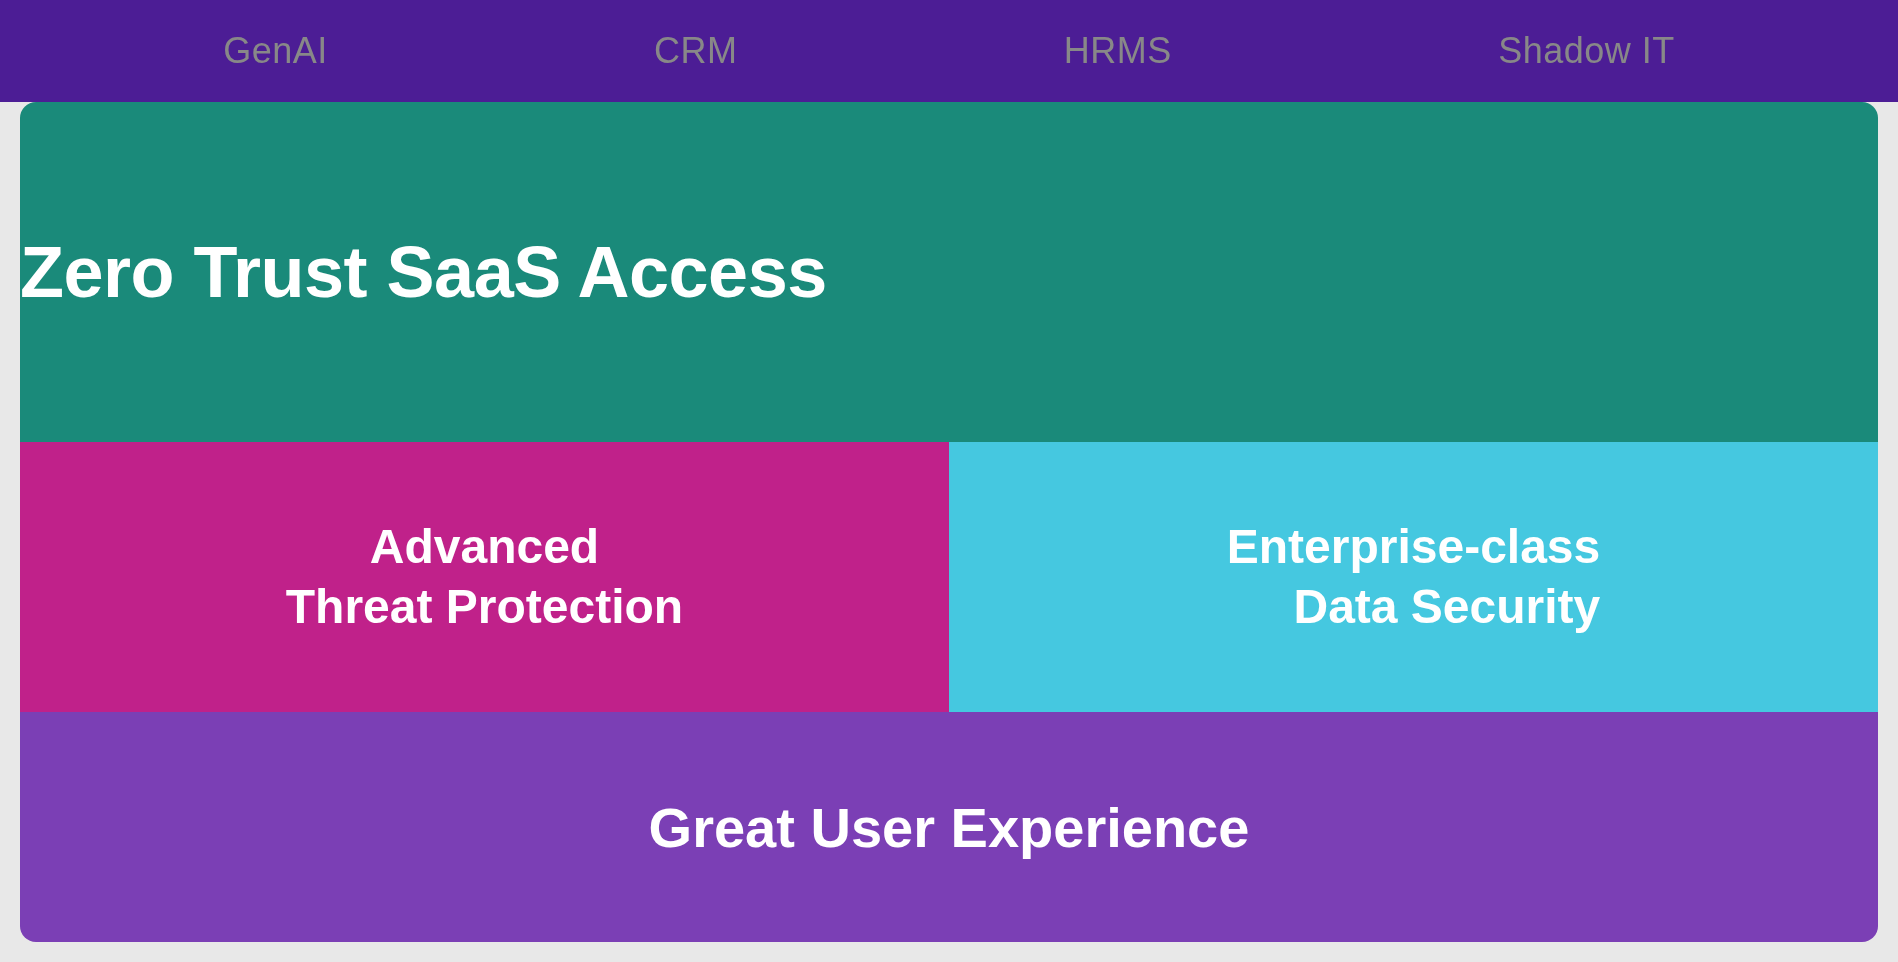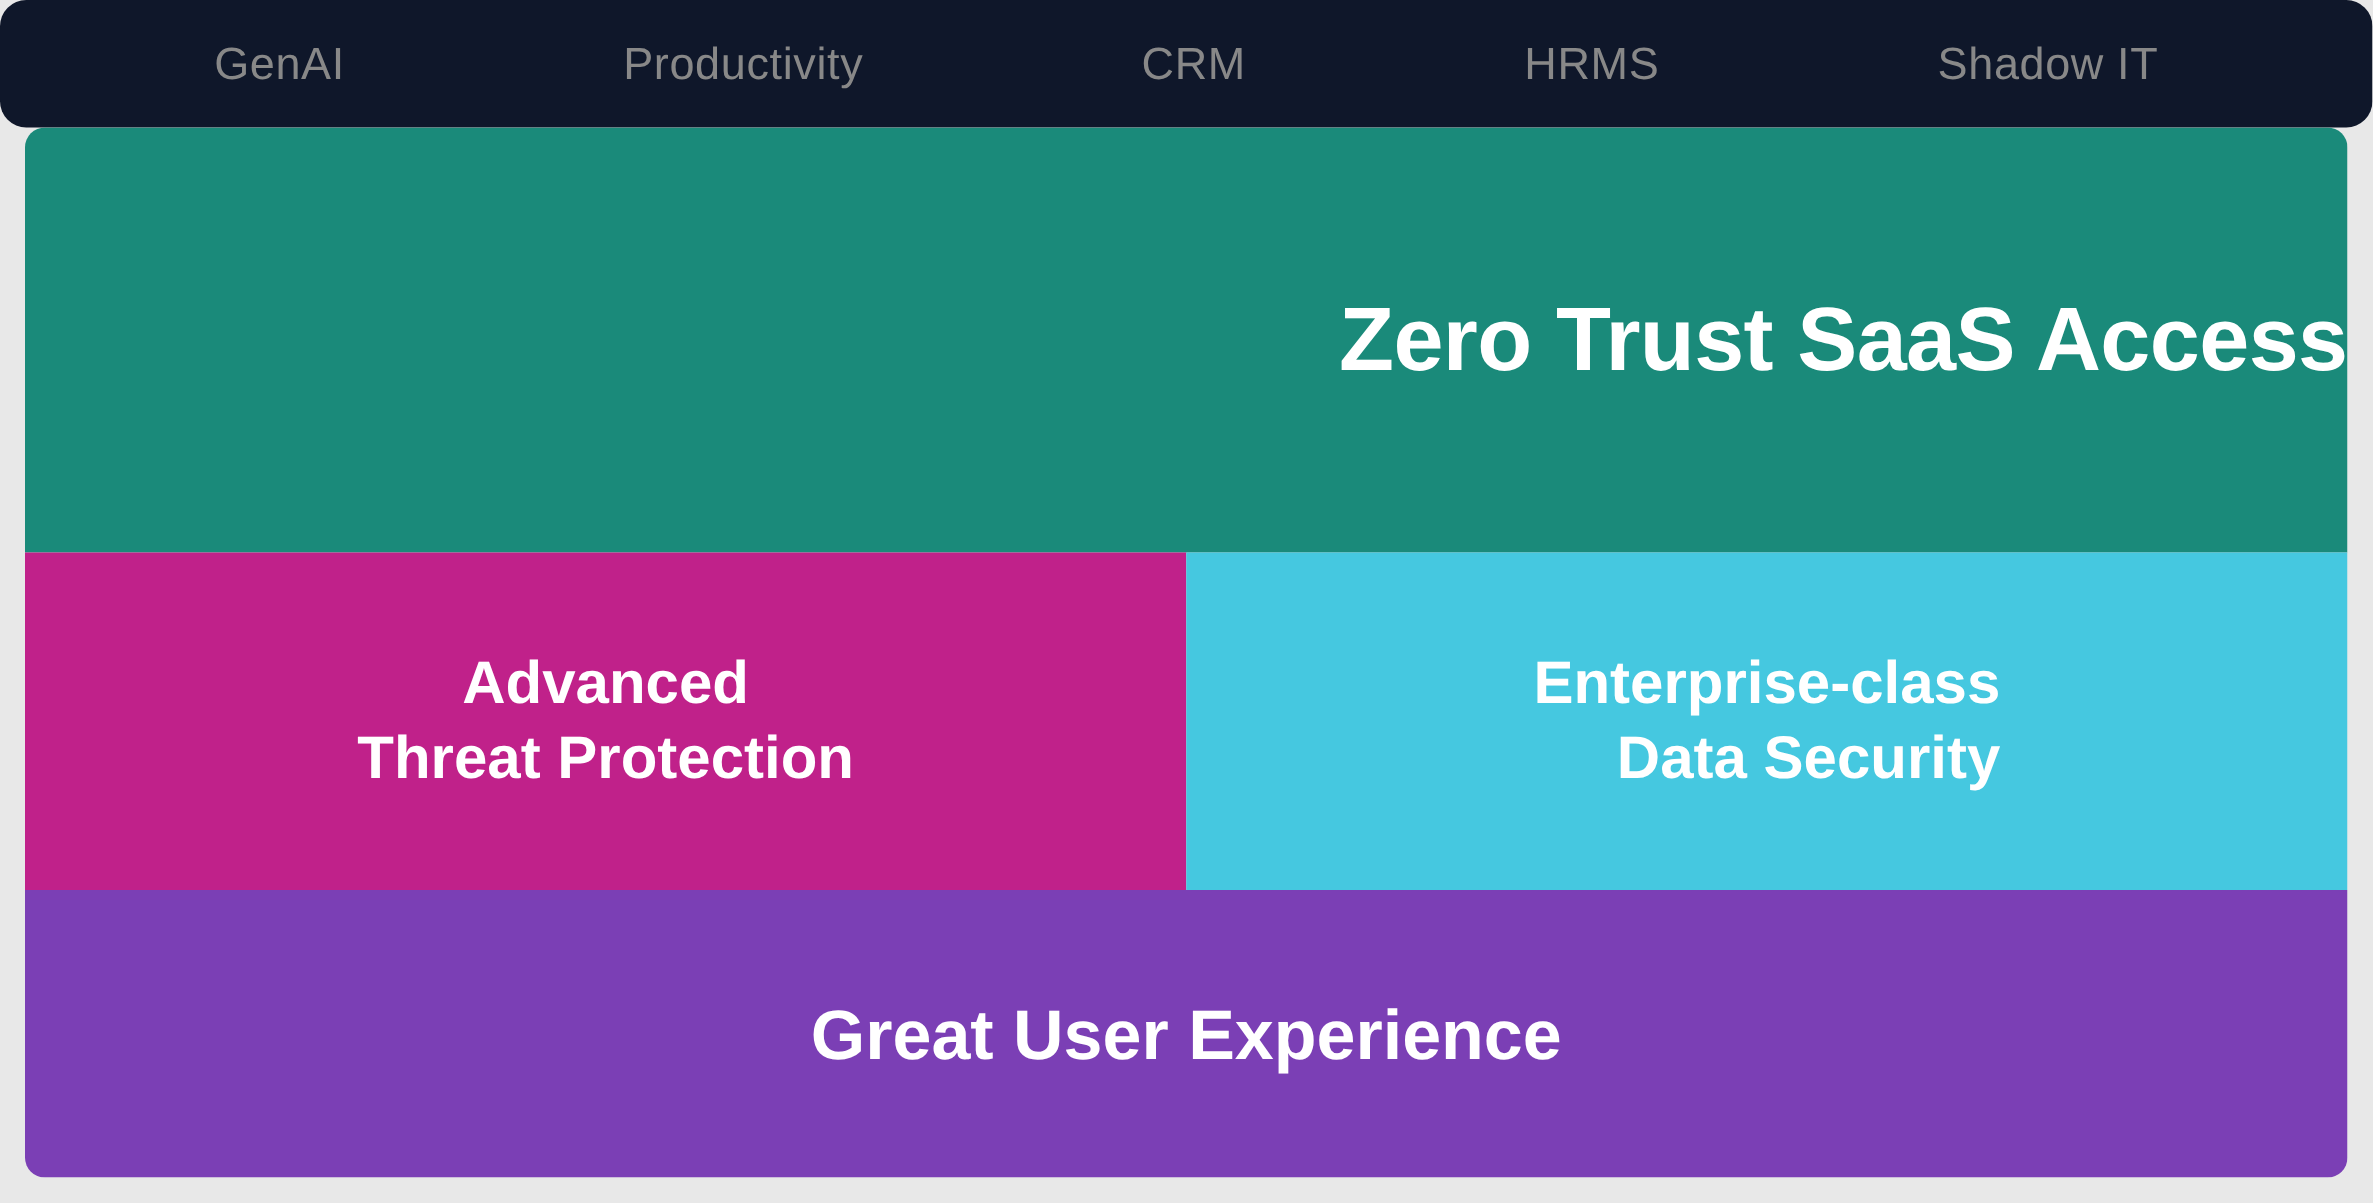--- a/index.html
+++ b/index.html
@@ -17,24 +17,23 @@
       flex-direction: column;
       overflow: hidden;
     }
 
     #header {
       display: flex;
       flex-direction: row;
       align-items: center;
       justify-content: space-around;
       height: 102px;
-      background-color: #0f172a;
+      background-color: #4c1d95;
       padding: 0 60px;
       flex-shrink: 0;
-      border-radius: 21px;
     }
 
     .header-item {
       font-size: 36px;
       font-weight: 500;
       color: #888888;
       letter-spacing: 0.5px;
     }
 
     #main-container {
@@ -43,21 +42,21 @@
       border-radius: 16px;
       overflow: hidden;
       display: flex;
       flex-direction: column;
     }
 
     #top-section {
       background-color: #1a8a7a;
       display: flex;
       align-items: center;
-      justify-content: flex-end;
+      justify-content: flex-start;
       flex: 0 0 340px;
     }
 
     #top-section .main-title {
       color: #ffffff;
       font-size: 72px;
       font-weight: 700;
       text-align: center;
       letter-spacing: -0.5px;
     }
@@ -113,21 +112,20 @@
       font-size: 56px;
       font-weight: 600;
       text-align: center;
     }
   </style>
 </head>
 <body>
 
 <div id="header">
   <span class="header-item">GenAI</span>
-  <span class="header-item">Productivity</span>
   <span class="header-item">CRM</span>
   <span class="header-item">HRMS</span>
   <span class="header-item">Shadow IT</span>
 </div>
 
 <div id="main-container">
   <div id="top-section">
     <span class="main-title">Zero Trust SaaS Access</span>
   </div>
   <div id="middle-section">

